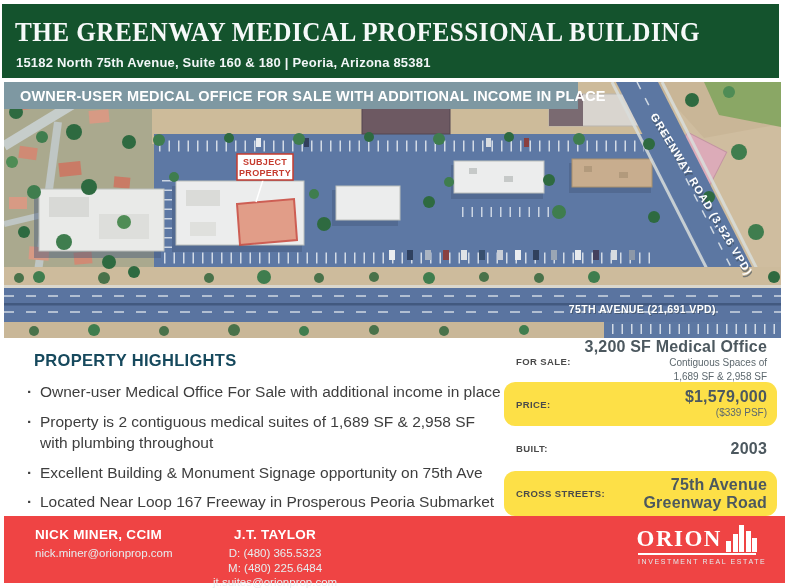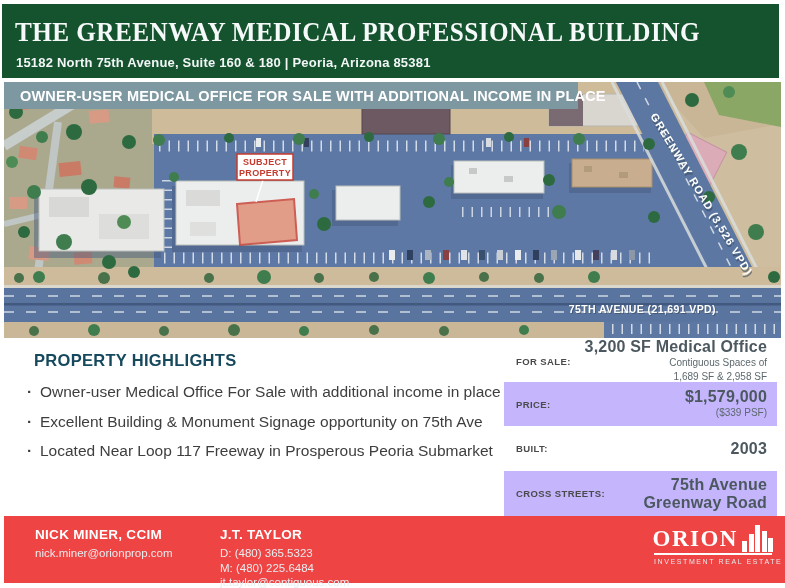--- a/index.html
+++ b/index.html
@@ -27,35 +27,35 @@
   .highlights{position:absolute;left:4px;top:338px;width:500px;height:178px;background:#fff;}
   .hl-heading{margin:13px 0 0 30px;font-size:16.5px;font-weight:bold;color:#16495d;letter-spacing:.3px;}
   .hl-list{margin:11px 0 0 23px;padding:0;list-style:none;width:474px;}
   .hl-list li{font-size:15.5px;color:#3e3e3e;line-height:21.5px;margin-bottom:8px;
               padding-left:13px;position:relative;}
   .hl-list li::before{content:"\00B7";position:absolute;left:0;top:0;color:#3e3e3e;font-weight:bold;}
 
   
   .facts{position:absolute;left:504px;top:340px;width:273px;z-index:3;}
   .fact-row{display:flex;align-items:center;box-sizing:border-box;padding:0 10px 0 12px;}
-  .fact-row.gray{background:#c4b5fd;}
+  .fact-row.gray{background:#fde047;border-radius:11px;}
   .r1{height:42px}.r2{height:44px}.r3{height:45px}.r4{height:45px}
   .fact-label{font-size:9.5px;font-weight:bold;color:#4a4a4a;letter-spacing:.4px;white-space:nowrap;}
   .fact-values{margin-left:auto;text-align:right;}
   .fact-value{font-size:16px;font-weight:bold;color:#4c585f;line-height:18px;letter-spacing:.2px;}
   .fact-sub{font-size:10px;color:#5d686e;line-height:14px;}
 
   
   .footer{position:absolute;left:4px;top:516px;width:752px;height:67px;background:#ef4444;color:#fff;padding-left:36px;}
   .contact{position:absolute;top:11px;}
-  .contact.c1{left:31px;} .contact.c2{left:216px;}
+  .contact.c1{left:31px;} .contact.c2{left:209px;text-align:center;}
   .c-name{font-size:13.5px;font-weight:bold;letter-spacing:.3px;margin-bottom:4px;}
   .c-line{font-size:11.5px;line-height:14.5px;color:#e6edef;}
 
-  .logo{position:absolute;right:20px;top:9px;width:118px;text-align:right;}
+  .logo{position:absolute;right:36px;top:9px;width:118px;text-align:right;}
   .logo-top{display:flex;align-items:flex-end;justify-content:center;}
   .logo-word{font-family:"Liberation Serif",serif;font-weight:bold;font-size:23px;
              letter-spacing:1.5px;color:#ffffff;line-height:26px;}
   .logo-bars{display:flex;align-items:flex-end;margin-left:3px;}
   .logo-bars i{display:block;width:5px;background:#ffffff;margin-left:1.5px;}
   .b1{height:11px}.b2{height:18px}.b3{height:27px}.b4{height:21px}.b5{height:14px}
   .logo-rule{height:1.5px;background:#ffffff;margin-top:1px;}
   .logo-tag{font-size:7px;letter-spacing:1.6px;color:#e3eaec;margin-top:3px;white-space:nowrap;}
 </style>
 </head>
@@ -253,22 +253,23 @@
         <text x="261" y="83" text-anchor="middle" font-family="Liberation Sans, sans-serif" font-weight="bold" font-size="9" letter-spacing=".3" fill="#c63b2e">SUBJECT</text>
         <text x="261" y="94" text-anchor="middle" font-family="Liberation Sans, sans-serif" font-weight="bold" font-size="9" letter-spacing=".3" fill="#c63b2e">PROPERTY</text>
       </g>
     </svg>
   </div>
 
   <div class="highlights">
     <div class="hl-heading">PROPERTY HIGHLIGHTS</div>
     <ul class="hl-list">
       <li>Owner-user Medical Office For Sale with additional income in place</li>
+      <li>Property is 2 contiguous medical suites of 1,689 SF &amp; 2,958 SF with plumbing throughout</li>
       <li>Excellent Building &amp; Monument Signage opportunity on 75th Ave</li>
-      <li>Located Near Loop 117 Freeway in Prosperous Peoria Submarket</li>
+      <li>Located Near Loop 167 Freeway in Prosperous Peoria Submarket</li>
     </ul>
   </div>
 
   <div class="facts">
     <div class="fact-row r1">
       <div class="fact-label">FOR SALE:</div>
       <div class="fact-values">
         <div class="fact-value">3,200 SF Medical Office</div>
         <div class="fact-sub">Contiguous Spaces of</div>
         <div class="fact-sub">1,689 SF &amp; 2,958 SF</div>
@@ -298,21 +299,21 @@
 
   <div class="footer">
     <div class="contact c1">
       <div class="c-name">NICK MINER, CCIM</div>
       <div class="c-line">nick.miner@orionprop.com</div>
     </div>
     <div class="contact c2">
       <div class="c-name">J.T. TAYLOR</div>
       <div class="c-line">D: (480) 365.5323</div>
       <div class="c-line">M: (480) 225.6484</div>
-      <div class="c-line">jt.taylor@contiguous.com</div>
+      <div class="c-line">jt.suites@orionprop.com</div>
     </div>
     <div class="logo">
       <div class="logo-top">
         <span class="logo-word">ORION</span>
         <span class="logo-bars">
           <i class="b1"></i>
             <i class="b2"></i>
             <i class="b3"></i>
             <i class="b4"></i>
             <i class="b5"></i>

